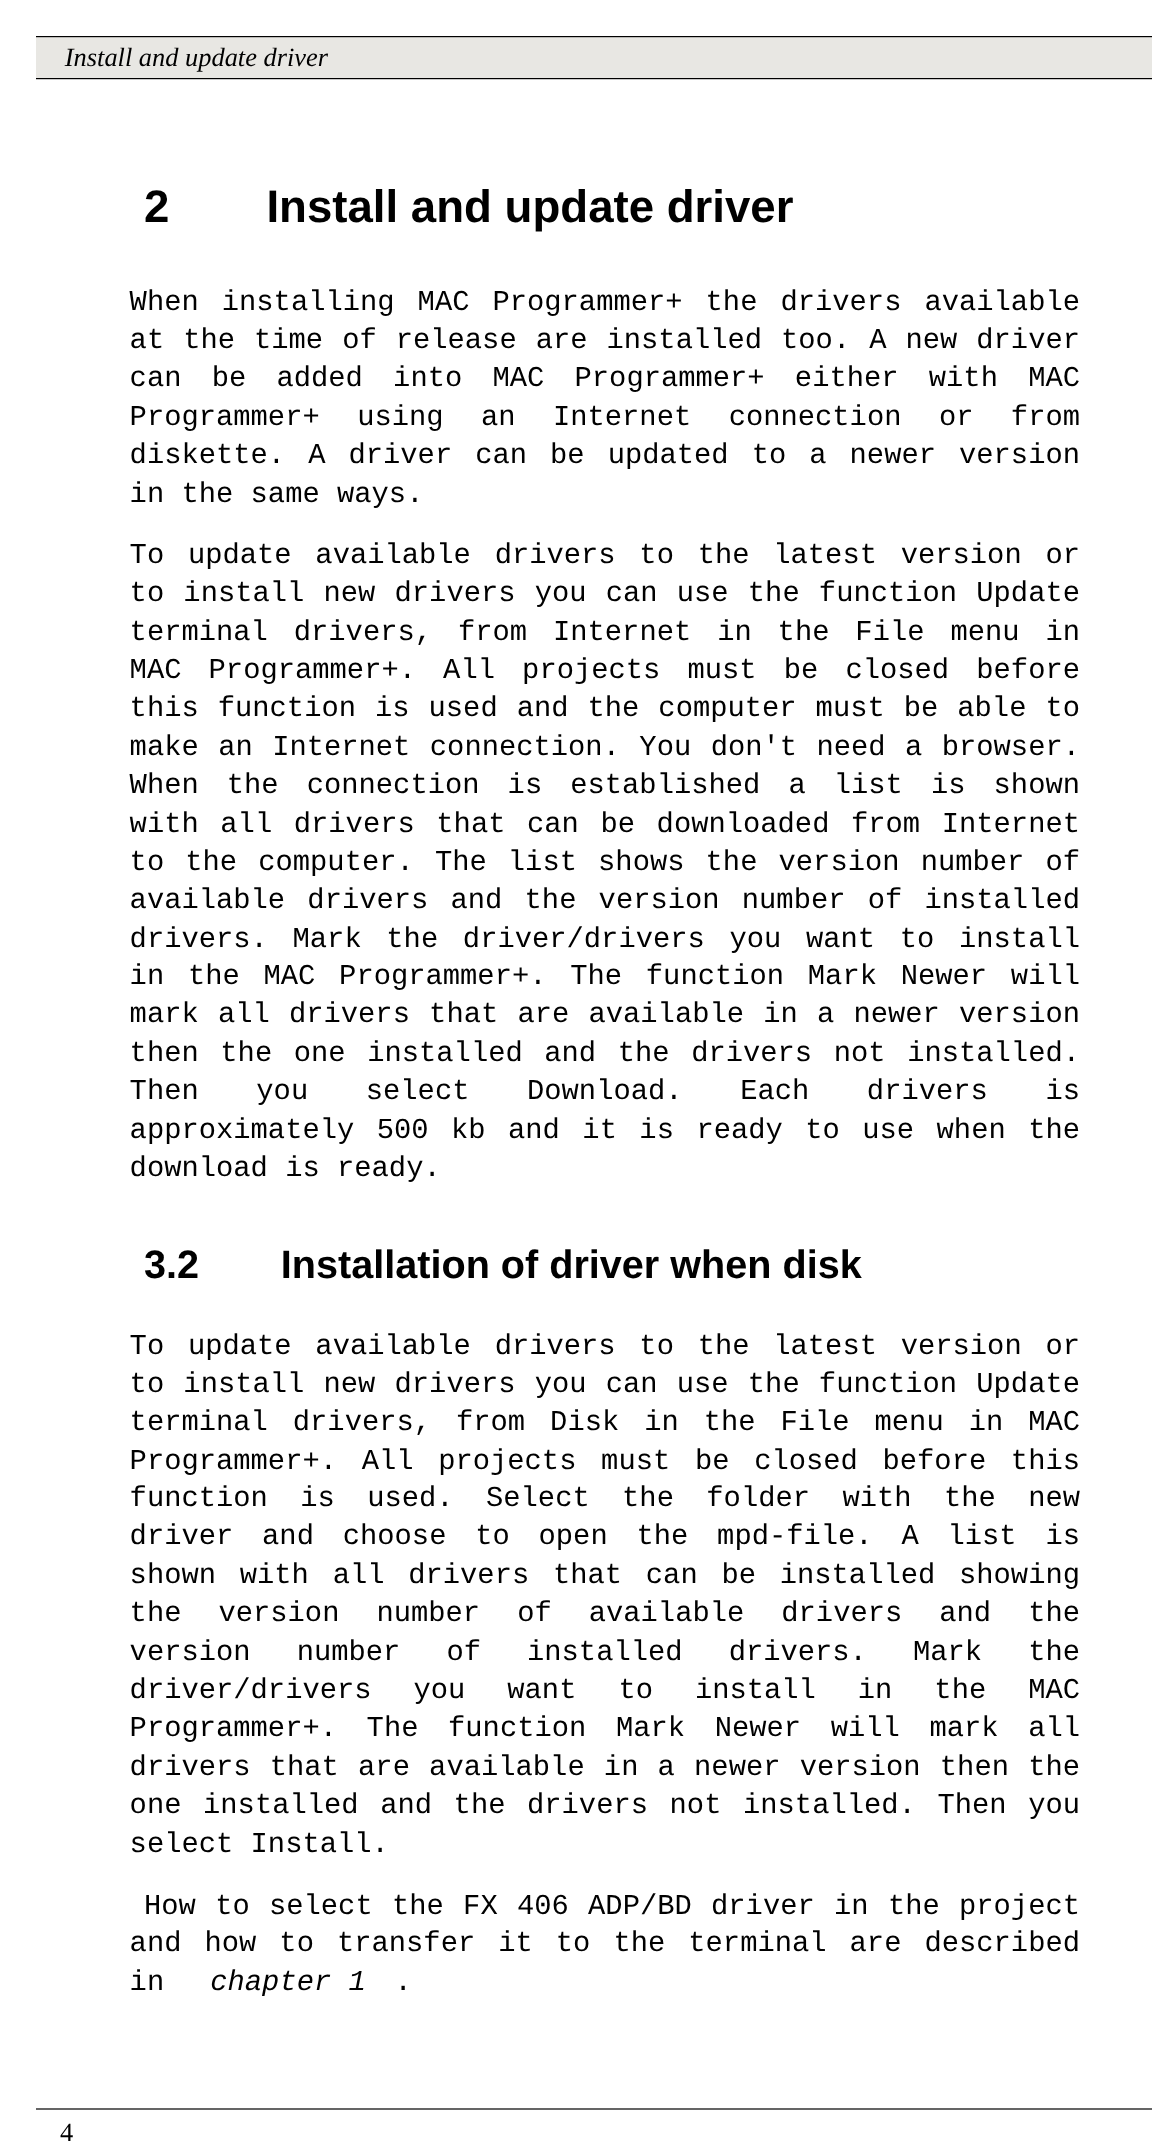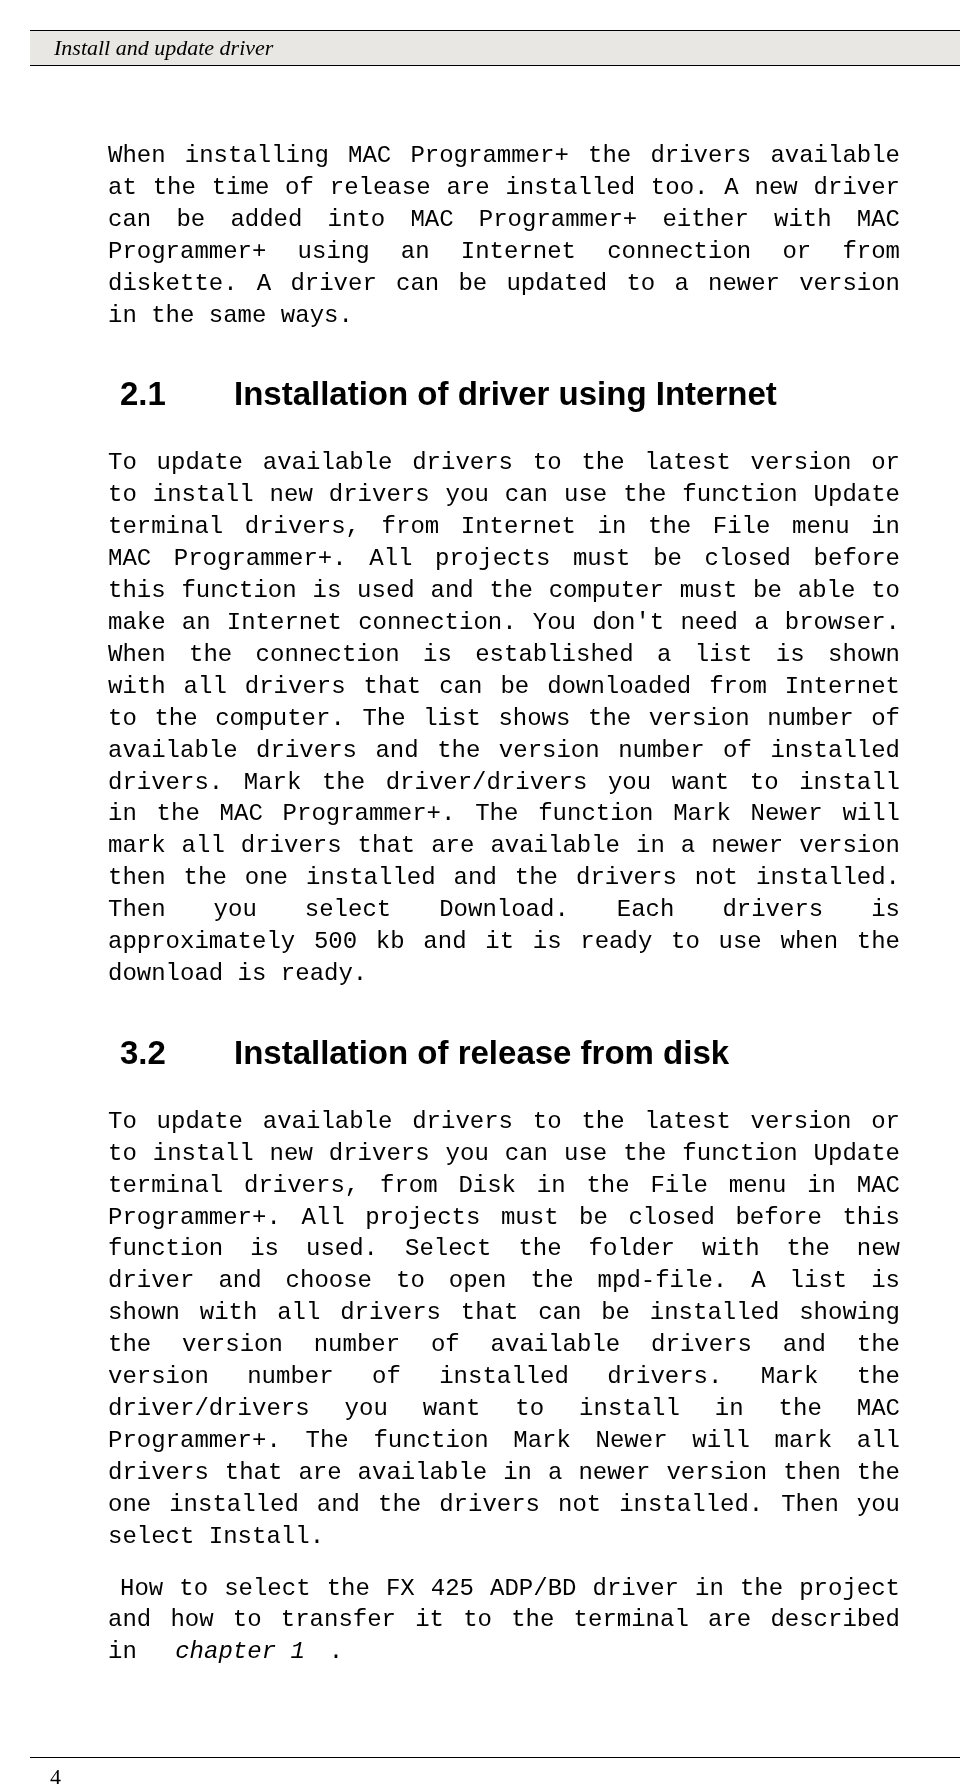--- a/index.html
+++ b/index.html
@@ -64,36 +64,36 @@
   </style>
 </head>
 <body>
 
 <div class="header-bar">
   <span>Install and update driver</span>
 </div>
 
 <div class="content">
 
+  <div class="h1">
+    <span class="h1-num">2</span><span>Install and update driver</span>
+  </div>
 
   <p class="p-body">When installing MAC Programmer+ the drivers available at the time of release are installed too. A new driver can be added into MAC Programmer+ either with MAC Programmer+ using an Internet connection or from diskette. A driver can be updated to a newer version in the same ways.</p>
 
-  <div class="h2">
-    <span class="h2-num">2.1</span><span>Installation of driver using Internet</span>
-  </div>
 
   <p class="p-body">To update available drivers to the latest version or to install new drivers you can use the function Update terminal drivers, from Internet in the File menu in MAC Programmer+. All projects must be closed before this function is used and the computer must be able to make an Internet connection. You don't need a browser. When the connection is established a list is shown with all drivers that can be downloaded from Internet to the computer. The list shows the version number of available drivers and the version number of installed drivers. Mark the driver/drivers you want to install in the MAC Programmer+. The function Mark Newer will mark all drivers that are available in a newer version then the one installed and the drivers not installed. Then you select Download. Each drivers is approximately 500 kb and it is ready to use when the download is ready.</p>
 
   <div class="h2">
-    <span class="h2-num">3.2</span><span>Installation of release from disk</span>
+    <span class="h2-num">3.2</span><span>Installation of driver when disk</span>
   </div>
 
   <p class="p-body">To update available drivers to the latest version or to install new drivers you can use the function Update terminal drivers, from Disk in the File menu in MAC Programmer+. All projects must be closed before this function is used. Select the folder with the new driver and choose to open the mpd-file. A list is shown with all drivers that can be installed showing the version number of available drivers and the version number of installed drivers. Mark the driver/drivers you want to install in the MAC Programmer+. The function Mark Newer will mark all drivers that are available in a newer version then the one installed and the drivers not installed. Then you select Install.</p>
 
   <p class="p-body">
-    <span>How to select the FX 425 ADP/BD driver in the project and how to transfer it to the terminal are described in </span><span class="p-last-italic">chapter 1</span><span>.</span>
+    <span>How to select the FX 406 ADP/BD driver in the project and how to transfer it to the terminal are described in </span><span class="p-last-italic">chapter 1</span><span>.</span>
   </p>
 
 </div>
 
 <div class="footer">
   <span class="page-num">4</span>
 </div>
 
 </body></html>

